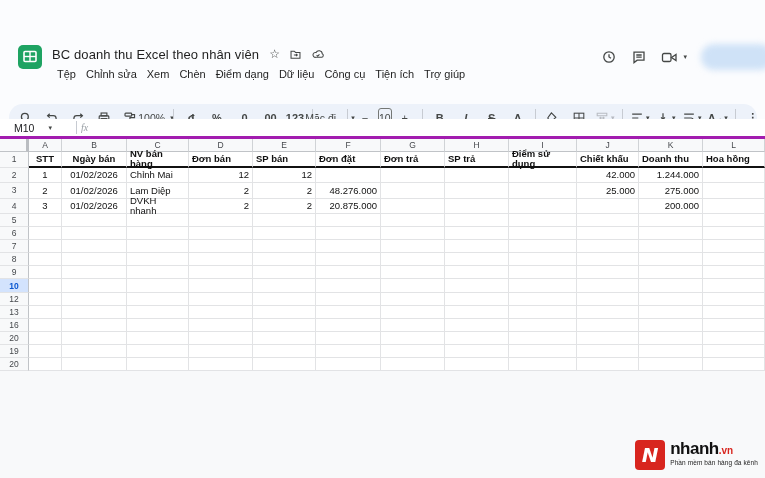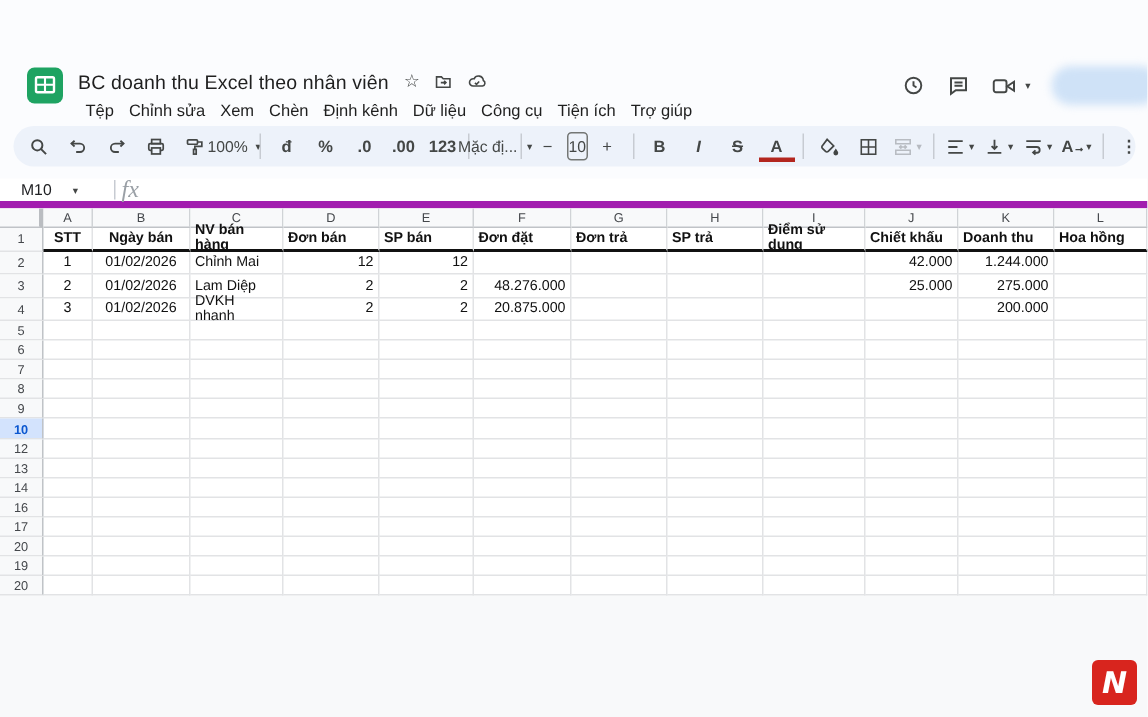--- a/index.html
+++ b/index.html
@@ -13,38 +13,38 @@
   .head-text{margin-left:9px;display:flex;flex-direction:column;justify-content:center;}
   .title-row{display:flex;align-items:center;height:20px;}
   .doc-title{font-size:13px;color:#1f1f1f;letter-spacing:.1px;}
   .title-icons{display:flex;align-items:center;margin-left:10px;gap:9px;color:#444746;}
   .menu-row{display:flex;align-items:center;height:17px;margin-top:1px;}
   .menu-item{font-size:11px;color:#1f1f1f;padding:1px 5px;border-radius:4px;cursor:default;}
   .header-right{margin-left:auto;display:flex;align-items:center;gap:14px;padding-right:0;}
   .share-blur{width:72px;height:26px;border-radius:14px;background:#cfe2f7;filter:blur(3px);margin-right:-8px;}
 
   
-  .toolbar{position:absolute;top:84px;left:9px;width:748px;height:27px;background:#edf2fa;border-radius:14px;display:flex;align-items:center;padding:0 4px;box-sizing:border-box;color:#444746;}
+  .toolbar{position:absolute;top:104px;left:9px;width:748px;height:27px;background:#edf2fa;border-radius:14px;display:flex;align-items:center;padding:0 4px;box-sizing:border-box;color:#444746;}
   .tbtn{display:flex;align-items:center;justify-content:center;min-width:20px;height:22px;padding:0 3px;border-radius:4px;font-size:11px;color:#444746;}
   .tbtn svg{display:block;}
   .tlabel{font-size:11px;font-weight:bold;color:#444746;}
   .caret{font-size:7px;margin-left:2px;color:#444746;}
   .tdiv{width:1px;height:17px;background:#c7cbd2;margin:0 4px;flex:0 0 auto;}
   .fontbox{font-size:10.5px;color:#444746;min-width:44px;text-align:left;}
   .sizebox{width:22px;height:17px;border:1px solid #747775;border-radius:3px;font-size:10.5px;display:flex;align-items:center;justify-content:center;background:#edf2fa;color:#444746;}
   .b{font-weight:bold}.i{font-style:italic}.st{text-decoration:line-through}
   .acolor{position:relative;font-weight:bold;}
   .acolor:after{content:"";position:absolute;left:1px;right:1px;bottom:1px;height:3px;background:#b3261e;}
   .muted{color:#b6bac1;}
 
   
-  .fbar{position:absolute;top:119px;left:0;width:765px;height:20px;background:#fff;display:flex;align-items:center;border-bottom:5px solid #a21caf;box-sizing:border-box;}
+  .fbar{position:absolute;top:119px;left:0;width:765px;height:20px;background:#fff;display:flex;align-items:center;border-bottom:3px solid #a21caf;box-sizing:border-box;}
   .namebox{width:72px;display:flex;align-items:center;padding-left:14px;box-sizing:border-box;font-size:10.5px;color:#202124;}
   .namebox .caret{margin-left:14px;}
-  .fx{font-size:16px;font-style:italic;color:#9aa0a6;font-family:Liberation Serif, serif;}
+  .fx{font-size:10px;font-style:italic;color:#9aa0a6;font-family:Liberation Serif, serif;}
 
   
   .grid{position:absolute;top:139px;left:0;width:765px;background:#fff;}
   .colstrip{display:flex;height:13px;}
   .corner{width:29px;height:13px;background:#f8f9fa;border-right:3px solid #babdc1;border-bottom:1px solid #c0c3c7;box-sizing:border-box;flex:0 0 auto;}
   .colhead{height:13px;background:#f8f9fa;border-right:1px solid #d0d3d6;border-bottom:1px solid #c0c3c7;box-sizing:border-box;font-size:8.5px;color:#45484c;text-align:center;line-height:12px;flex:0 0 auto;}
   .grow{display:flex;}
   .rowhead{width:29px;background:#f8f9fa;border-right:1px solid #c0c3c7;border-bottom:1px solid #e2e3e5;box-sizing:border-box;font-size:8.5px;color:#45484c;text-align:center;display:flex;align-items:center;justify-content:center;flex:0 0 auto;}
   .rowhead.sel{background:#d3e3fd;color:#0b57d0;font-weight:bold;}
   .cell{border-right:1px solid #e2e3e5;border-bottom:1px solid #e2e3e5;box-sizing:border-box;font-size:9.5px;color:#111;padding:0 3px;display:block;line-height:1;flex:0 0 auto;display:flex;align-items:center;}
@@ -86,21 +86,21 @@
               <path d="M5 11.5a3 3 0 1 1 .6-5.9 4 4 0 0 1 7.6 1.4 2.4 2.4 0 0 1-.7 4.5z"></path>
                 <path d="M6.3 8.9l1.3 1.2 2.2-2.3"></path>
             </svg>
           </span>
         </div>
         <div class="menu-row">
             <span class="menu-item">Tệp</span>
             <span class="menu-item">Chỉnh sửa</span>
             <span class="menu-item">Xem</span>
             <span class="menu-item">Chèn</span>
-            <span class="menu-item">Định kênh</span>
+            <span class="menu-item">Điểm dạng</span>
             <span class="menu-item">Dữ liệu</span>
             <span class="menu-item">Công cụ</span>
             <span class="menu-item">Tiện ích</span>
             <span class="menu-item">Trợ giúp</span>
           </div>
       </div>
       <div class="header-right">
         <svg width="16" height="16" viewBox="0 0 16 16" fill="none" stroke="#444746" stroke-width="1.3">
           <circle cx="8" cy="8" r="5.2"></circle>
             <path d="M8 5.2V8l2 1.3"></path>
@@ -429,51 +429,21 @@
         <div class="cell al-right" style="width: 63px;"></div>
         <div class="cell al-right" style="width: 65px;"></div>
         <div class="cell al-right" style="width: 64px;"></div>
         <div class="cell al-right" style="width: 64px;"></div>
         <div class="cell al-right" style="width: 68px;"></div>
         <div class="cell al-right" style="width: 62px;"></div>
         <div class="cell al-right" style="width: 64px;"></div>
         <div class="cell al-right" style="width: 62px;"></div>
       </div>
       <div class="grow" style="height: 13.1px;">
-        <div class="rowhead">14</div>
-        <div class="cell al-center" style="width: 33px;"></div>
-        <div class="cell al-center" style="width: 65px;"></div>
-        <div class="cell al-left" style="width: 62px;"></div>
-        <div class="cell al-right" style="width: 64px;"></div>
-        <div class="cell al-right" style="width: 63px;"></div>
-        <div class="cell al-right" style="width: 65px;"></div>
-        <div class="cell al-right" style="width: 64px;"></div>
-        <div class="cell al-right" style="width: 64px;"></div>
-        <div class="cell al-right" style="width: 68px;"></div>
-        <div class="cell al-right" style="width: 62px;"></div>
-        <div class="cell al-right" style="width: 64px;"></div>
-        <div class="cell al-right" style="width: 62px;"></div>
-      </div>
-      <div class="grow" style="height: 13.1px;">
         <div class="rowhead">16</div>
-        <div class="cell al-center" style="width: 33px;"></div>
-        <div class="cell al-center" style="width: 65px;"></div>
-        <div class="cell al-left" style="width: 62px;"></div>
-        <div class="cell al-right" style="width: 64px;"></div>
-        <div class="cell al-right" style="width: 63px;"></div>
-        <div class="cell al-right" style="width: 65px;"></div>
-        <div class="cell al-right" style="width: 64px;"></div>
-        <div class="cell al-right" style="width: 64px;"></div>
-        <div class="cell al-right" style="width: 68px;"></div>
-        <div class="cell al-right" style="width: 62px;"></div>
-        <div class="cell al-right" style="width: 64px;"></div>
-        <div class="cell al-right" style="width: 62px;"></div>
-      </div>
-      <div class="grow" style="height: 13.1px;">
-        <div class="rowhead">17</div>
         <div class="cell al-center" style="width: 33px;"></div>
         <div class="cell al-center" style="width: 65px;"></div>
         <div class="cell al-left" style="width: 62px;"></div>
         <div class="cell al-right" style="width: 64px;"></div>
         <div class="cell al-right" style="width: 63px;"></div>
         <div class="cell al-right" style="width: 65px;"></div>
         <div class="cell al-right" style="width: 64px;"></div>
         <div class="cell al-right" style="width: 64px;"></div>
         <div class="cell al-right" style="width: 68px;"></div>
         <div class="cell al-right" style="width: 62px;"></div>
@@ -522,15 +492,22 @@
         <div class="cell al-right" style="width: 64px;"></div>
         <div class="cell al-right" style="width: 68px;"></div>
         <div class="cell al-right" style="width: 62px;"></div>
         <div class="cell al-right" style="width: 64px;"></div>
         <div class="cell al-right" style="width: 62px;"></div>
       </div>
     </div>
 
   <div class="footer-logo">
     <div class="nh-icon">N</div>
+    <div class="nh-text">
+      <div class="nh-brandline">
+        <span class="nh-brand">nhanh</span>
+        <span class="nh-vn">.vn</span>
+      </div>
+      <div class="nh-tag">Phần mềm bán hàng đa kênh</div>
+    </div>
   </div>
 
 </div>
 
 </body></html>

